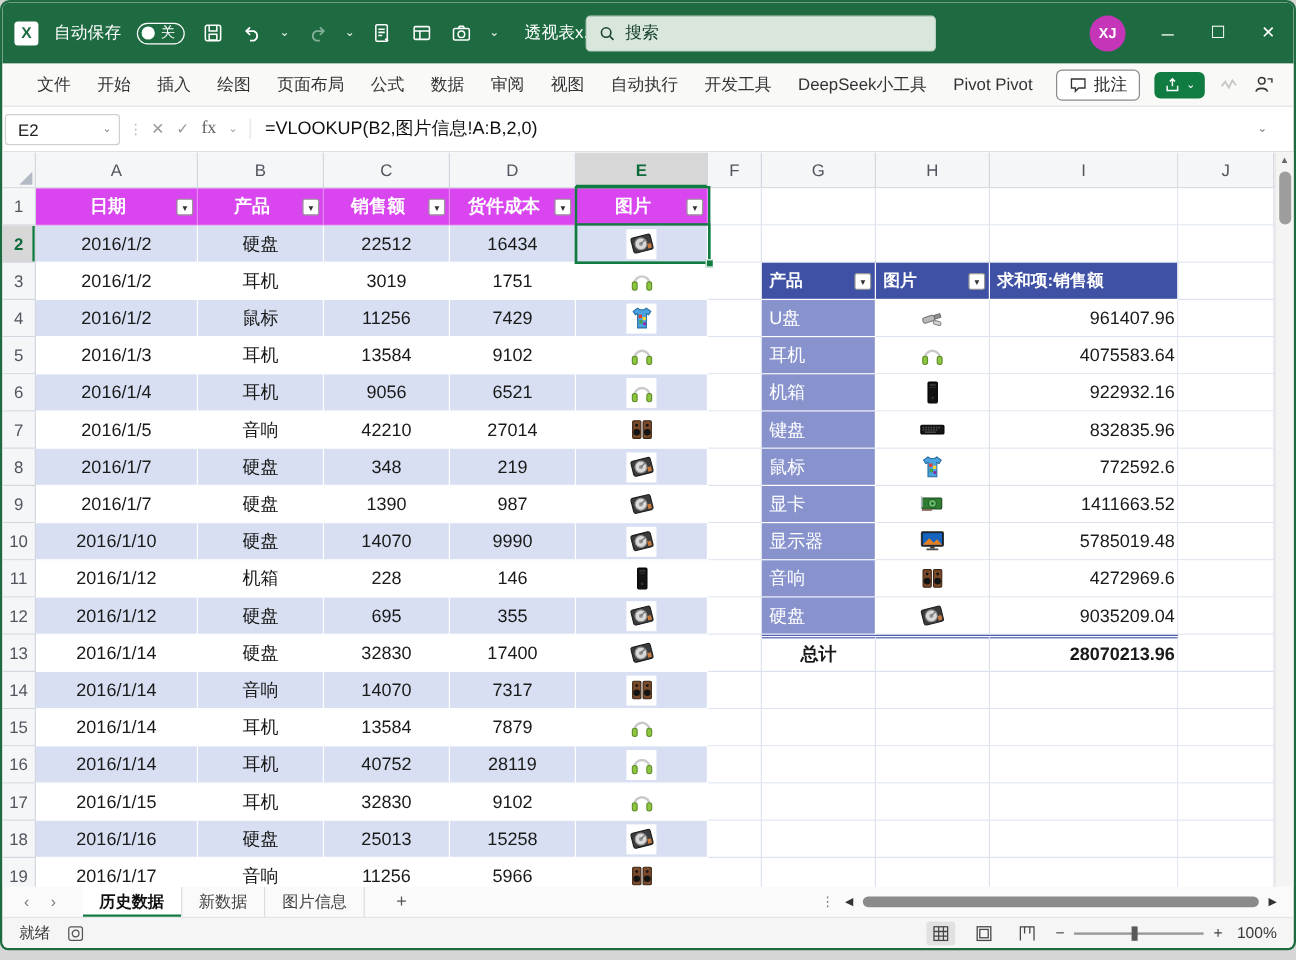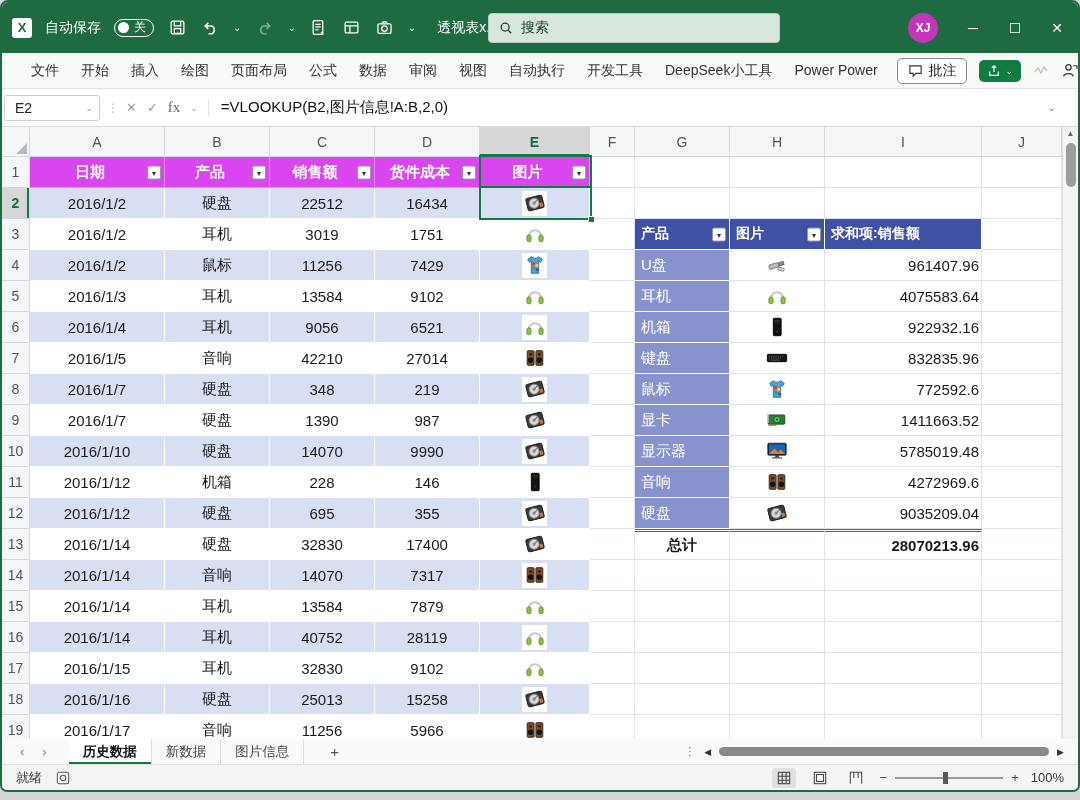--- a/index.html
+++ b/index.html
@@ -31,21 +31,21 @@
             justify-content:center; margin-right:14px; }
   .wbtn { width:42px; height:100%; display:flex; align-items:center; justify-content:center;
           font-size:14px; color:#fff; }
 
   
   .ribbon { height:36px; background:#f9f9f8; border-bottom:1px solid #e3e3e3;
             display:flex; align-items:center; padding:0 6px 0 18px; font-size:14px; color:#333;
             position:relative; }
   .rtab { padding:7px 11px; white-space:nowrap; }
   .rtab.ctx { color:#107C41; font-weight:600; }
-  .ribbon-right { position:absolute; right:0; top:0; height:100%; display:flex;
+  .ribbon-right { position:absolute; right:17px; top:0; height:100%; display:flex;
                   align-items:center; gap:12px; }
   .cmt-btn { display:flex; align-items:center; gap:5px; border:1px solid #8a8a8a;
              border-radius:5px; padding:3px 10px; font-size:14px; color:#222; background:#fff; }
   .share-btn { display:flex; align-items:center; gap:4px; background:#107C41; color:#fff;
                border-radius:5px; padding:4px 8px; font-size:11px; }
   .mini-ic { color:#555; display:flex; align-items:center; }
 
   
   .fbar { height:38px; background:#fff; border-bottom:1px solid #d9d9d9; display:flex;
           align-items:center; padding:4px 16px 4px 2px; gap:0; }
@@ -214,21 +214,21 @@
         <div class="rtab">插入</div>
         <div class="rtab">绘图</div>
         <div class="rtab">页面布局</div>
         <div class="rtab">公式</div>
         <div class="rtab">数据</div>
         <div class="rtab">审阅</div>
         <div class="rtab">视图</div>
         <div class="rtab">自动执行</div>
         <div class="rtab">开发工具</div>
         <div class="rtab">DeepSeek小工具</div>
-        <div class="rtab">Power Power</div>
+        <div class="rtab">Pivot Pivot</div>
       </div>
     <div class="rtab ctx">表设计</div>
     <div class="ribbon-right">
       <div class="cmt-btn">
         <svg width="15" height="15" viewBox="0 0 16 16" fill="none" stroke="#333" stroke-width="1.2">
             <path d="M2 3h12v8H8.5L5.5 14v-3H2z"></path>
           </svg>
         <span>批注</span>
       </div>
       <div class="share-btn">

